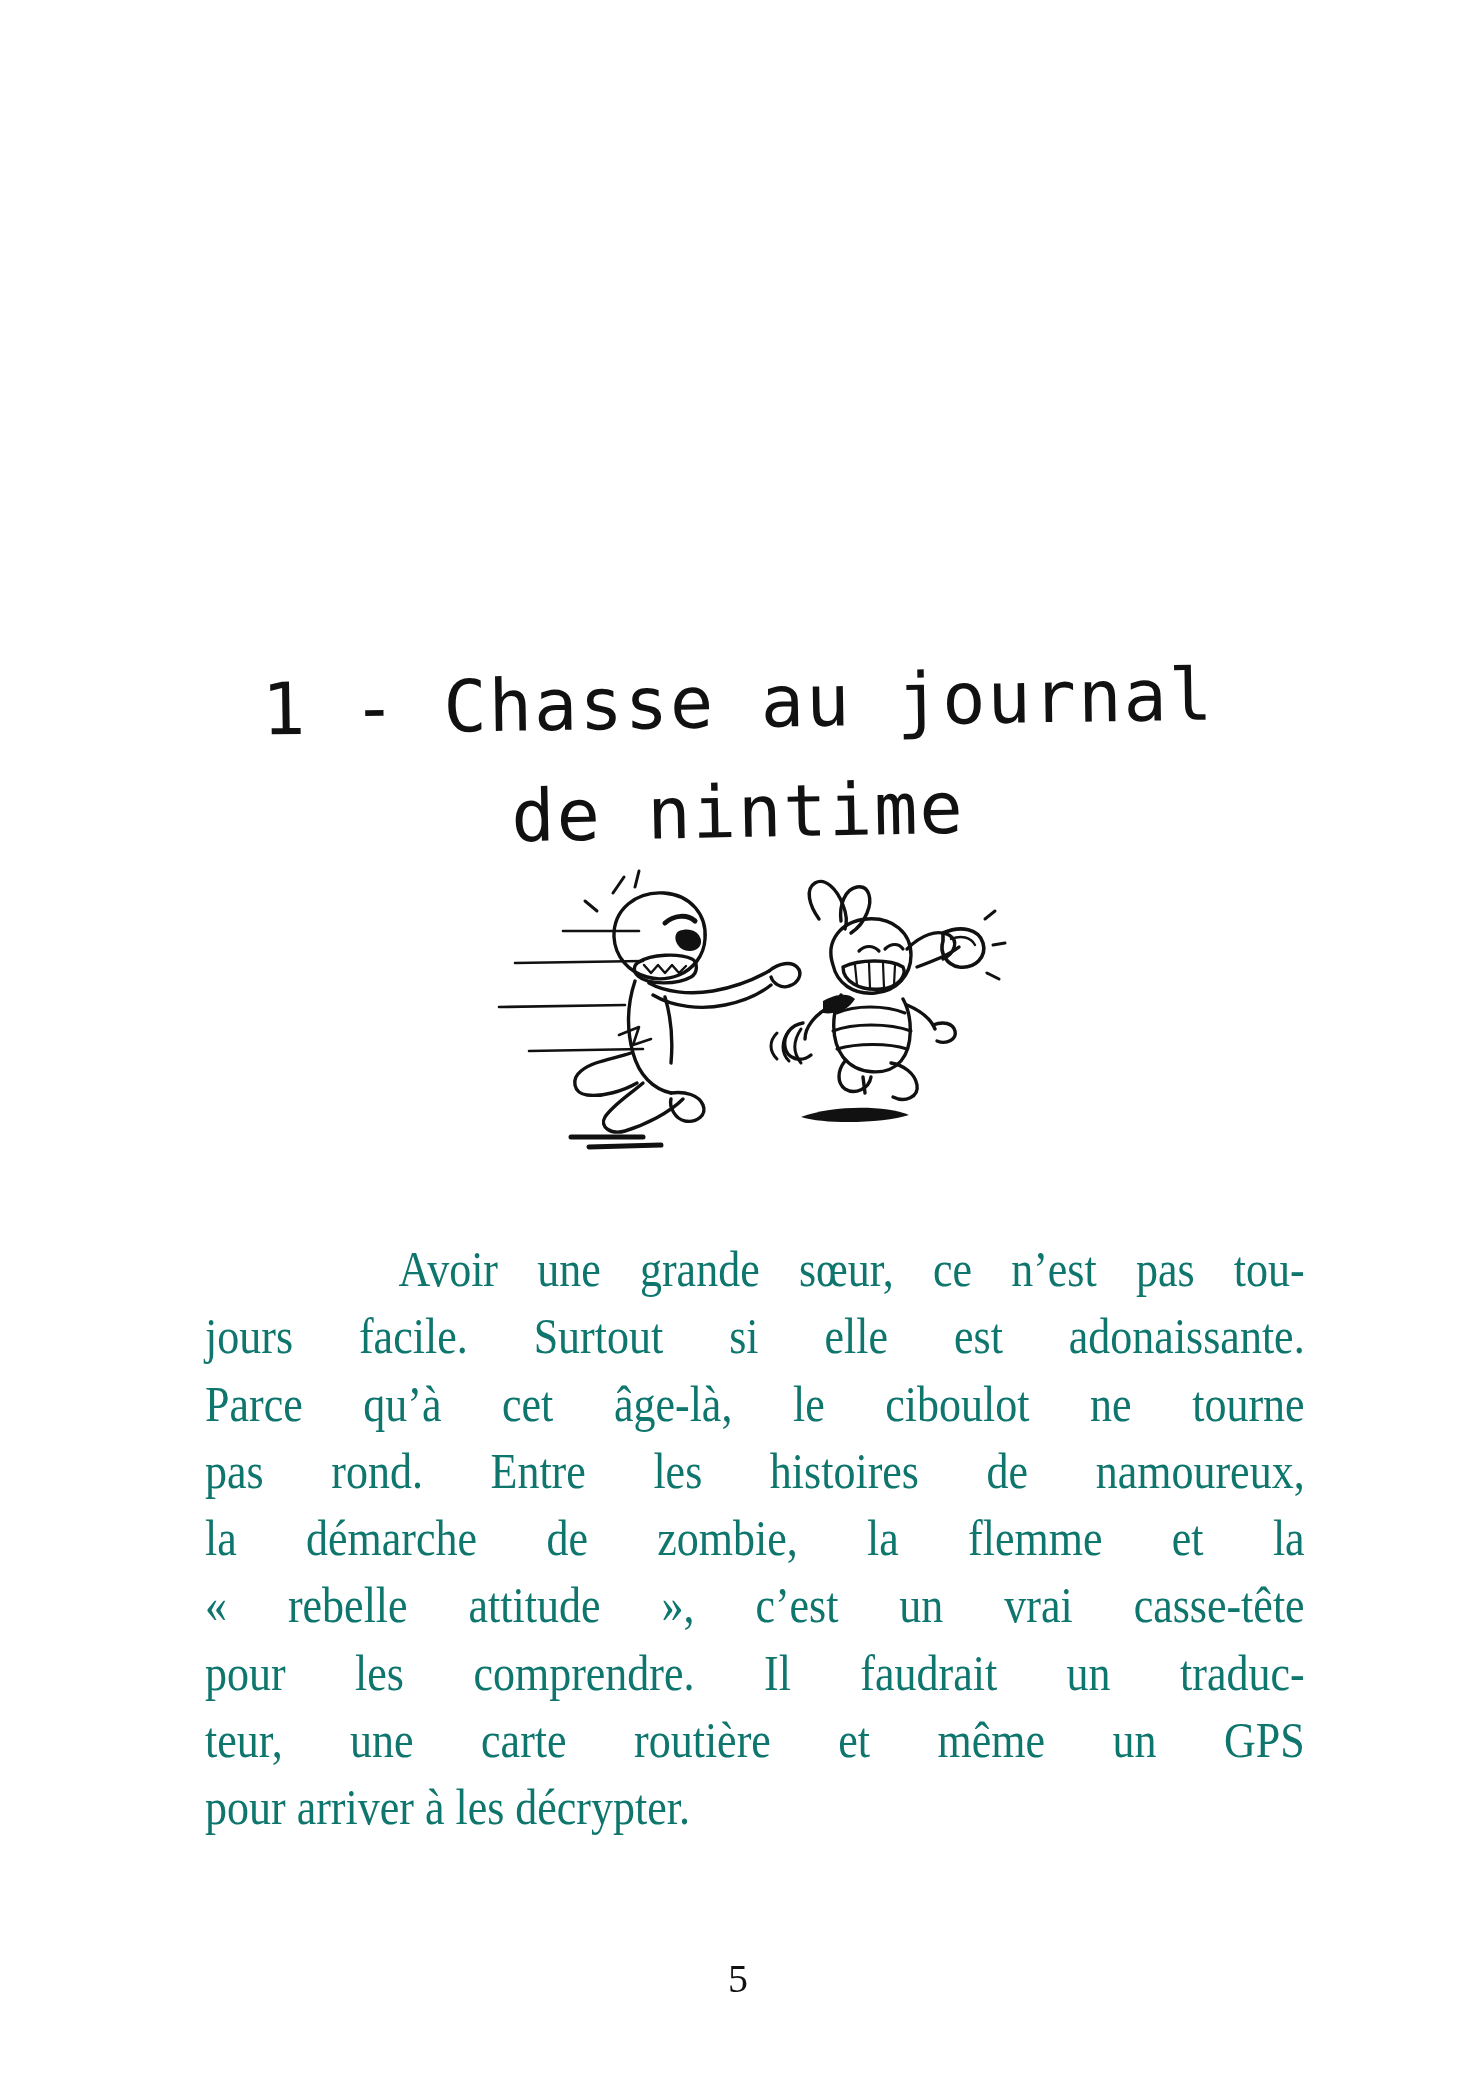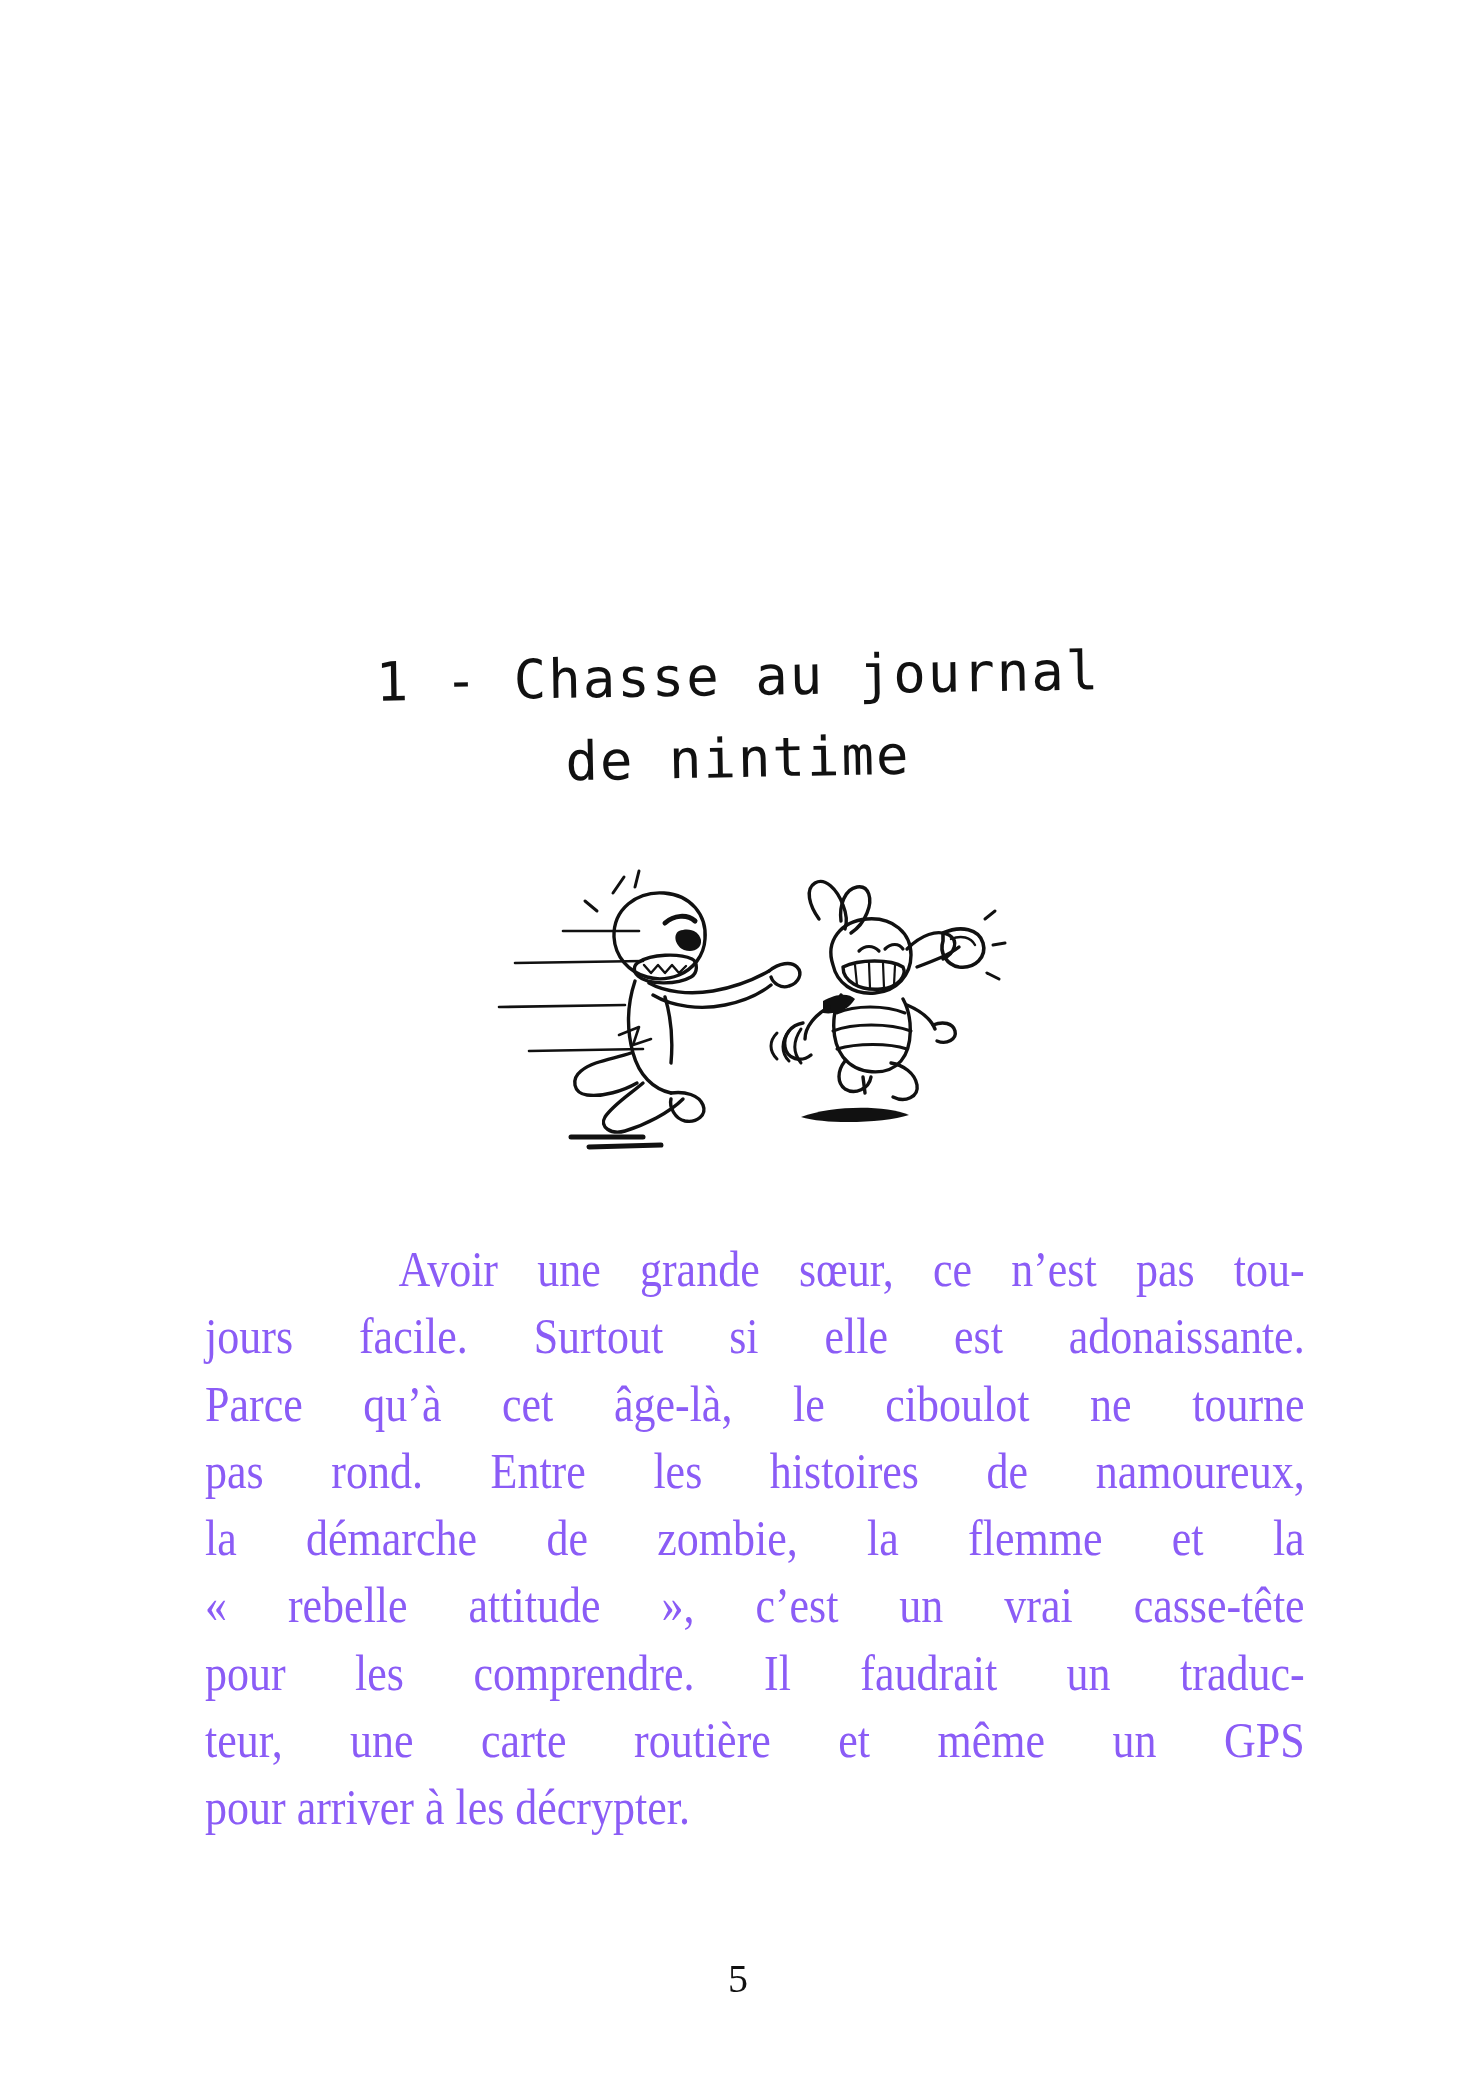--- a/index.html
+++ b/index.html
@@ -17,21 +17,21 @@
   }
 
   
   .chapter-title {
     position: absolute;
     left: 0;
     right: 0;
     top: 600px;
     text-align: center;
     font-family: "DejaVu Sans Mono", "Liberation Mono", monospace;
-    font-size: 54px;
+    font-size: 72px;
     line-height: 1.52;
     color: #111111;
     letter-spacing: 2px;
     font-weight: 400;
   }
   .chapter-title .tline {
     display: block;
     white-space: pre;
   }
   .chapter-title .tline.l1 {
@@ -58,21 +58,21 @@
 
   
   .body-text {
     position: absolute;
     left: 205px;
     top: 1236px;
     width: 1100px;
     font-family: "Liberation Serif", "DejaVu Serif", serif;
     font-size: 50px;
     line-height: 1.345;
-    color: #8b5cf6;
+    color: #0f766e;
     text-align: justify;
   }
   .body-text .line {
     display: block;
     white-space: pre;
     text-align: justify;
     text-align-last: justify;
     font-stretch: condensed;
     transform: scaleX(0.88);
     transform-origin: left center;

